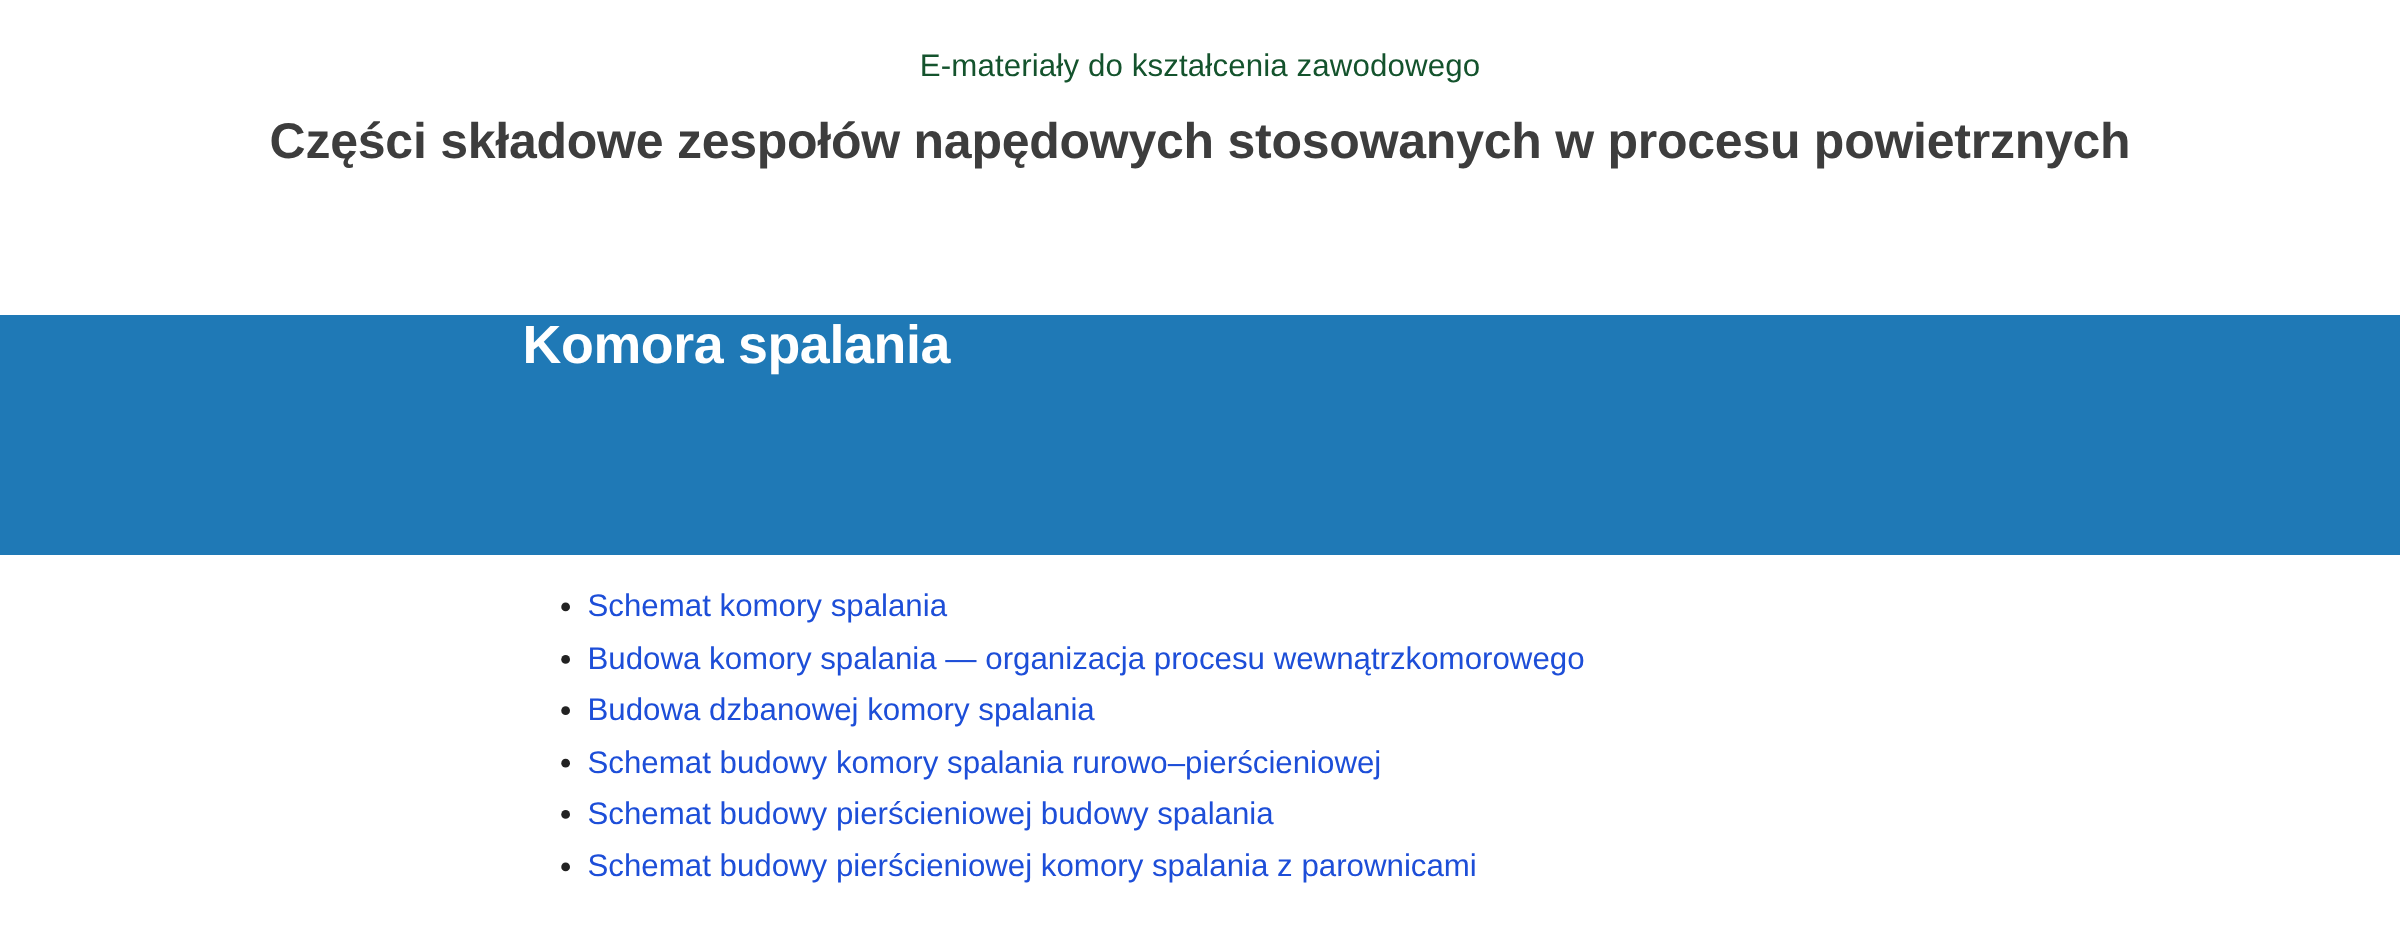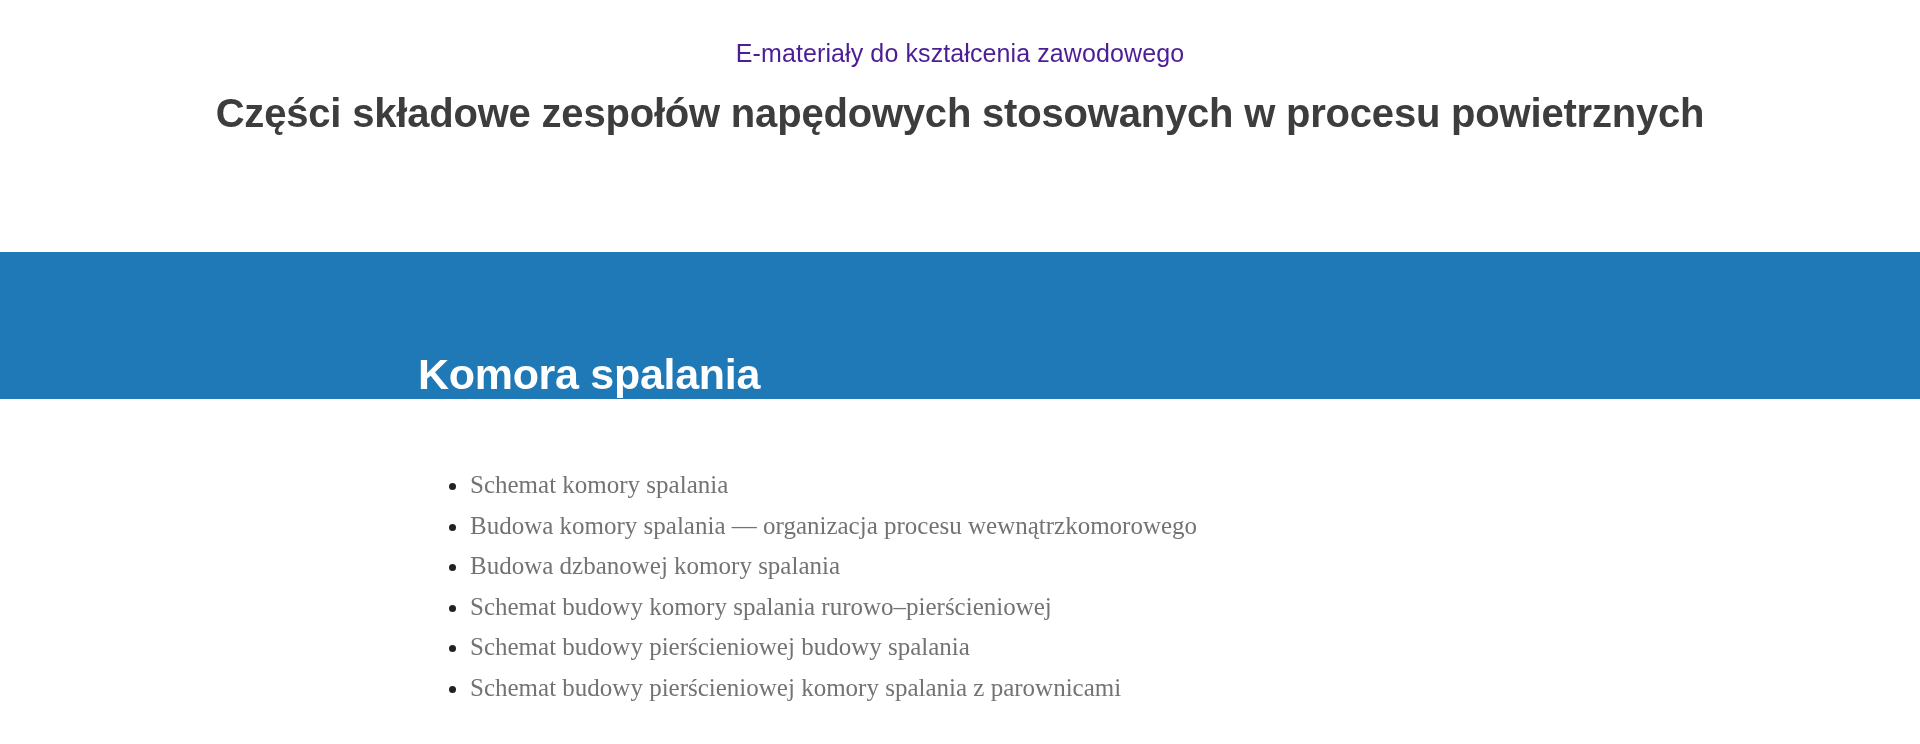--- a/index.html
+++ b/index.html
@@ -21,21 +21,21 @@
   }
 
   
   .header {
     padding-top: 38px;
     text-align: center;
   }
   .eyebrow {
     font-family: "Liberation Sans", sans-serif;
     font-size: 25px;
-    color: #4c1d95;
+    color: #14532d;
     font-weight: 400;
     letter-spacing: 0.1px;
     line-height: 1.2;
   }
   .main-title {
     margin-top: 22px;
     font-family: "Liberation Sans", sans-serif;
     font-size: 40px;
     font-weight: bold;
     color: #3d3d3d;
@@ -43,24 +43,24 @@
     line-height: 1.15;
     white-space: nowrap;
   }
 
   
   .band {
     position: absolute;
     left: 0;
     top: 252px;
     width: 1920px;
-    height: 147px;
+    height: 192px;
     background: #1f79b6;
     display: flex;
-    align-items: flex-end;
+    align-items: flex-start;
   }
   .band-title {
     margin-left: 418px;
     color: #ffffff;
     font-family: "Liberation Sans", sans-serif;
     font-size: 43px;
     font-weight: bold;
     letter-spacing: -0.3px;
   }
 
@@ -80,23 +80,23 @@
     font-family: "Liberation Serif", serif;
     font-size: 25px;
     line-height: 40.5px;
     color: #222222;
   }
   ul.link-list li::marker {
     color: #222222;
     font-size: 25px;
   }
   ul.link-list li a {
-    color: #737373;
+    color: #1d4ed8;
     text-decoration: none;
-    font-family: Liberation Serif, serif;
+    font-family: Liberation Sans, sans-serif;
     font-size: 25px;
   }
 </style>
 </head>
 <body>
 
 <div class="page">
 
   <div class="header">
     <div class="eyebrow">E-materiały do kształcenia zawodowego</div>

